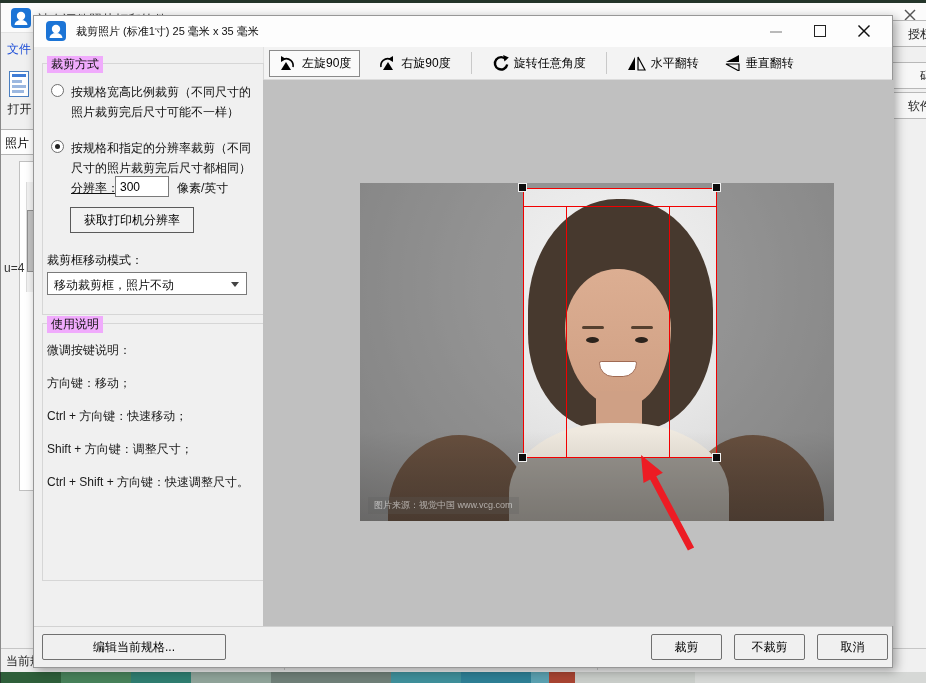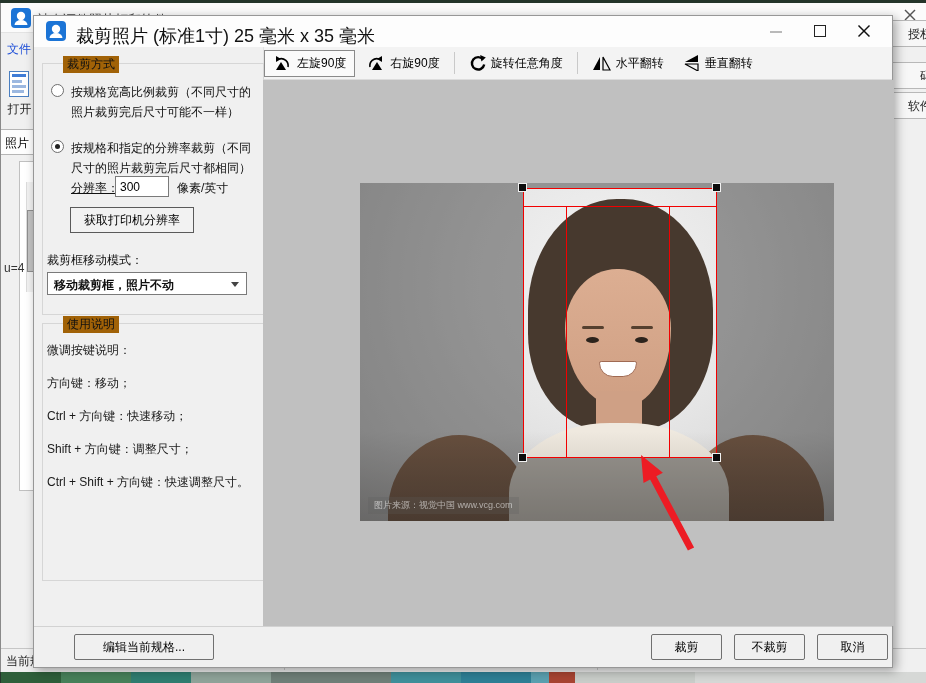--- a/index.html
+++ b/index.html
@@ -35,48 +35,48 @@
   .bg-status-spec { position:absolute; left:5px; top:4px; height:17px; padding-right:14px; color:#222; }
   .caret-down { position:absolute; right:0; top:6px; width:0; height:0; border-left:4px solid transparent; border-right:4px solid transparent; border-top:5px solid #444; }
   .bg-status-div { position:absolute; top:3px; width:1px; height:18px; background:#c9c9c9; }
   .bg-photostrip { position:absolute; left:0; top:669px; width:926px; height:14px;
     background:linear-gradient(90deg,#2e5f3a 0 60px,#47815a 60px 130px,#2f7d70 130px 190px,#8fa399 190px 270px,#6f7f78 270px 390px,#3f8f9a 390px 460px,#2e7f95 460px 530px,#5aa0b0 530px 548px,#a84432 548px 574px,#c9cdc9 574px 694px,#d6d8d6 694px 100%); }
 
   
   .dialog { position:absolute; left:33px; top:15px; width:860px; height:653px; background:#f0f0f0; border:1px solid #979797; box-shadow:3px 3px 10px rgba(0,0,0,0.35); }
   .dlg-titlebar { position:absolute; left:0; top:0; width:858px; height:31px; background:#fdfdfd; }
   .dlg-app-ico { left:12px; top:5px; }
-  .dlg-title { position:absolute; left:42px; top:8px; font-size:18px; color:#111; white-space:nowrap; }
+  .dlg-title { position:absolute; left:42px; top:8px; font-size:11px; color:#111; white-space:nowrap; }
   .win-btn { position:absolute; top:0; width:40px; height:30px; background:transparent; border:none; cursor:default; }
   .win-min { right:96px; } .win-max { right:52px; } .win-close { right:8px; }
   .min-glyph { position:absolute; left:14px; top:15px; width:12px; height:2px; background:#b9b9b9; }
   .max-glyph { position:absolute; left:14px; top:9px; width:12px; height:12px; border:1.4px solid #222; }
   .close-glyph { position:absolute; left:13px; top:8px; }
 
-  .dlg-toolbar { position:absolute; left:229px; top:31px; width:629px; height:33px; background:#f3f3f3; border-bottom:1px solid #dcdcdc; border-left:1px solid #e2e2e2; display:flex; align-items:center; gap:2px; }
+  .dlg-toolbar { position:absolute; left:229px; top:31px; width:629px; height:33px; background:#f3f3f3; border-bottom:1px solid #dcdcdc; border-left:1px solid #e2e2e2; display:flex; align-items:center; padding-left:5px; gap:8px; }
   .tb-btn { display:flex; align-items:center; gap:5px; height:27px; padding:0 8px; background:transparent; border:1px solid transparent; font-size:12px; font-family:inherit; color:#000; }
   .tb-btn.outlined { background:#fafafa; border:1px solid #8a8a8a; }
   .tb-sep { width:1px; height:22px; background:#c9c9c9; margin:0 3px; }
 
   
   .grp { position:absolute; border:1px solid #d6d6d6; background:#f0f0f0; }
-  .grp-label { position:absolute; left:20px; top:-8px; background:#a16207; padding:0 4px; color:#111; }
+  .grp-label { position:absolute; left:4px; top:-8px; background:#f0abfc; padding:0 4px; color:#111; }
   .grp1 { left:8px; top:47px; width:222px; height:252px; }
   .grp2 { left:8px; top:307px; width:222px; height:258px; }
   .radio-row { position:absolute; left:8px; width:206px; }
   .radio-circle { position:absolute; left:0; top:2px; width:13px; height:13px; border:1px solid #6e6e6e; border-radius:50%; background:#fff; }
   .radio-circle.checked::after { content:""; position:absolute; left:3px; top:3px; width:5px; height:5px; border-radius:50%; background:#222; }
   .radio-text { display:block; margin-left:20px; line-height:20px; color:#111; }
   .res-label { position:absolute; left:28px; top:116px; color:#111;text-decoration:underline; }
   .res-input { position:absolute; left:72px; top:112px; width:54px; height:21px; border:1px solid #7a7a7a; background:#fff; font-family:inherit; font-size:12px; padding:0 4px; }
   .res-unit { position:absolute; left:134px; top:116px; color:#111; }
   .printer-btn { position:absolute; left:27px; top:143px; width:124px; height:26px; background:#f2f2f2; border:1px solid #5a5a5a; font-family:inherit; font-size:12px; }
   .move-label { position:absolute; left:4px; top:188px; color:#111; }
   .move-select { position:absolute; left:4px; top:208px; width:200px; height:23px; background:#fff; border:1px solid #7a7a7a; }
-  .move-select .val { position:absolute; left:6px; top:4px; color:#111;font-weight:bold; }
+  .move-select .val { position:absolute; left:6px; top:4px; color:#111; }
   .move-select .caret-down { right:7px; top:9px; }
   .instr-line { position:absolute; left:4px; color:#1a1a1a; white-space:nowrap; }
 
   
   .canvas { position:absolute; left:229px; top:64px; width:631px; height:546px; background:#c0c0c0; overflow:hidden; }
   .photo { position:absolute; left:97px; top:103px; width:474px; height:338px; overflow:hidden;
     background:radial-gradient(circle at 52% 30%, #f3f3f3 0%, #e7e7e7 40%, #d5d5d5 78%, #c6c6c6 100%); }
   .arm { position:absolute; top:252px; width:142px; height:90px; border-radius:50% 50% 0 0 / 85% 85% 0 0; background:linear-gradient(180deg,#9b7356,#7c5a43); }
   .arm.left { left:28px; } .arm.right { left:322px; }
   .hair { position:absolute; left:168px; top:16px; width:185px; height:232px; border-radius:48% 48% 42% 42%; background:#47392e; }
@@ -100,21 +100,21 @@
   .guide-v.v1 { left:206px; } .guide-v.v2 { left:309px; }
   .handle { position:absolute; width:9px; height:9px; background:#0c0c0c; border:1px solid #f2f2f2; }
   .handle.tl { left:158px; top:0; } .handle.tr { left:352px; top:0; }
   .handle.bl { left:158px; top:270px; } .handle.br { left:352px; top:270px; }
   .watermark { position:absolute; left:8px; top:314px; font-size:9px; color:rgba(255,255,255,0.55); background:rgba(90,90,90,0.25); padding:2px 6px; white-space:nowrap; }
   .pointer-arrow { position:absolute; left:365px; top:363px; }
 
   
   .dlg-footer-sep { position:absolute; left:0; top:610px; width:858px; height:1px; background:#d2d2d2; }
   .dlg-btn { position:absolute; top:618px; height:26px; background:#f0f0f0; border:1px solid #707070; border-radius:2px; font-family:inherit; font-size:12px; color:#000; }
-  .btn-edit { left:8px; width:140px;margin-left:32px; }
+  .btn-edit { left:8px; width:184px; }
   .btn-crop { left:617px; width:71px; }
   .btn-nocrop { left:700px; width:71px; }
   .btn-cancel { left:783px; width:71px; }
 </style>
 </head>
 <body>
 
 <div class="stage">
 
   <div class="bg-window">

